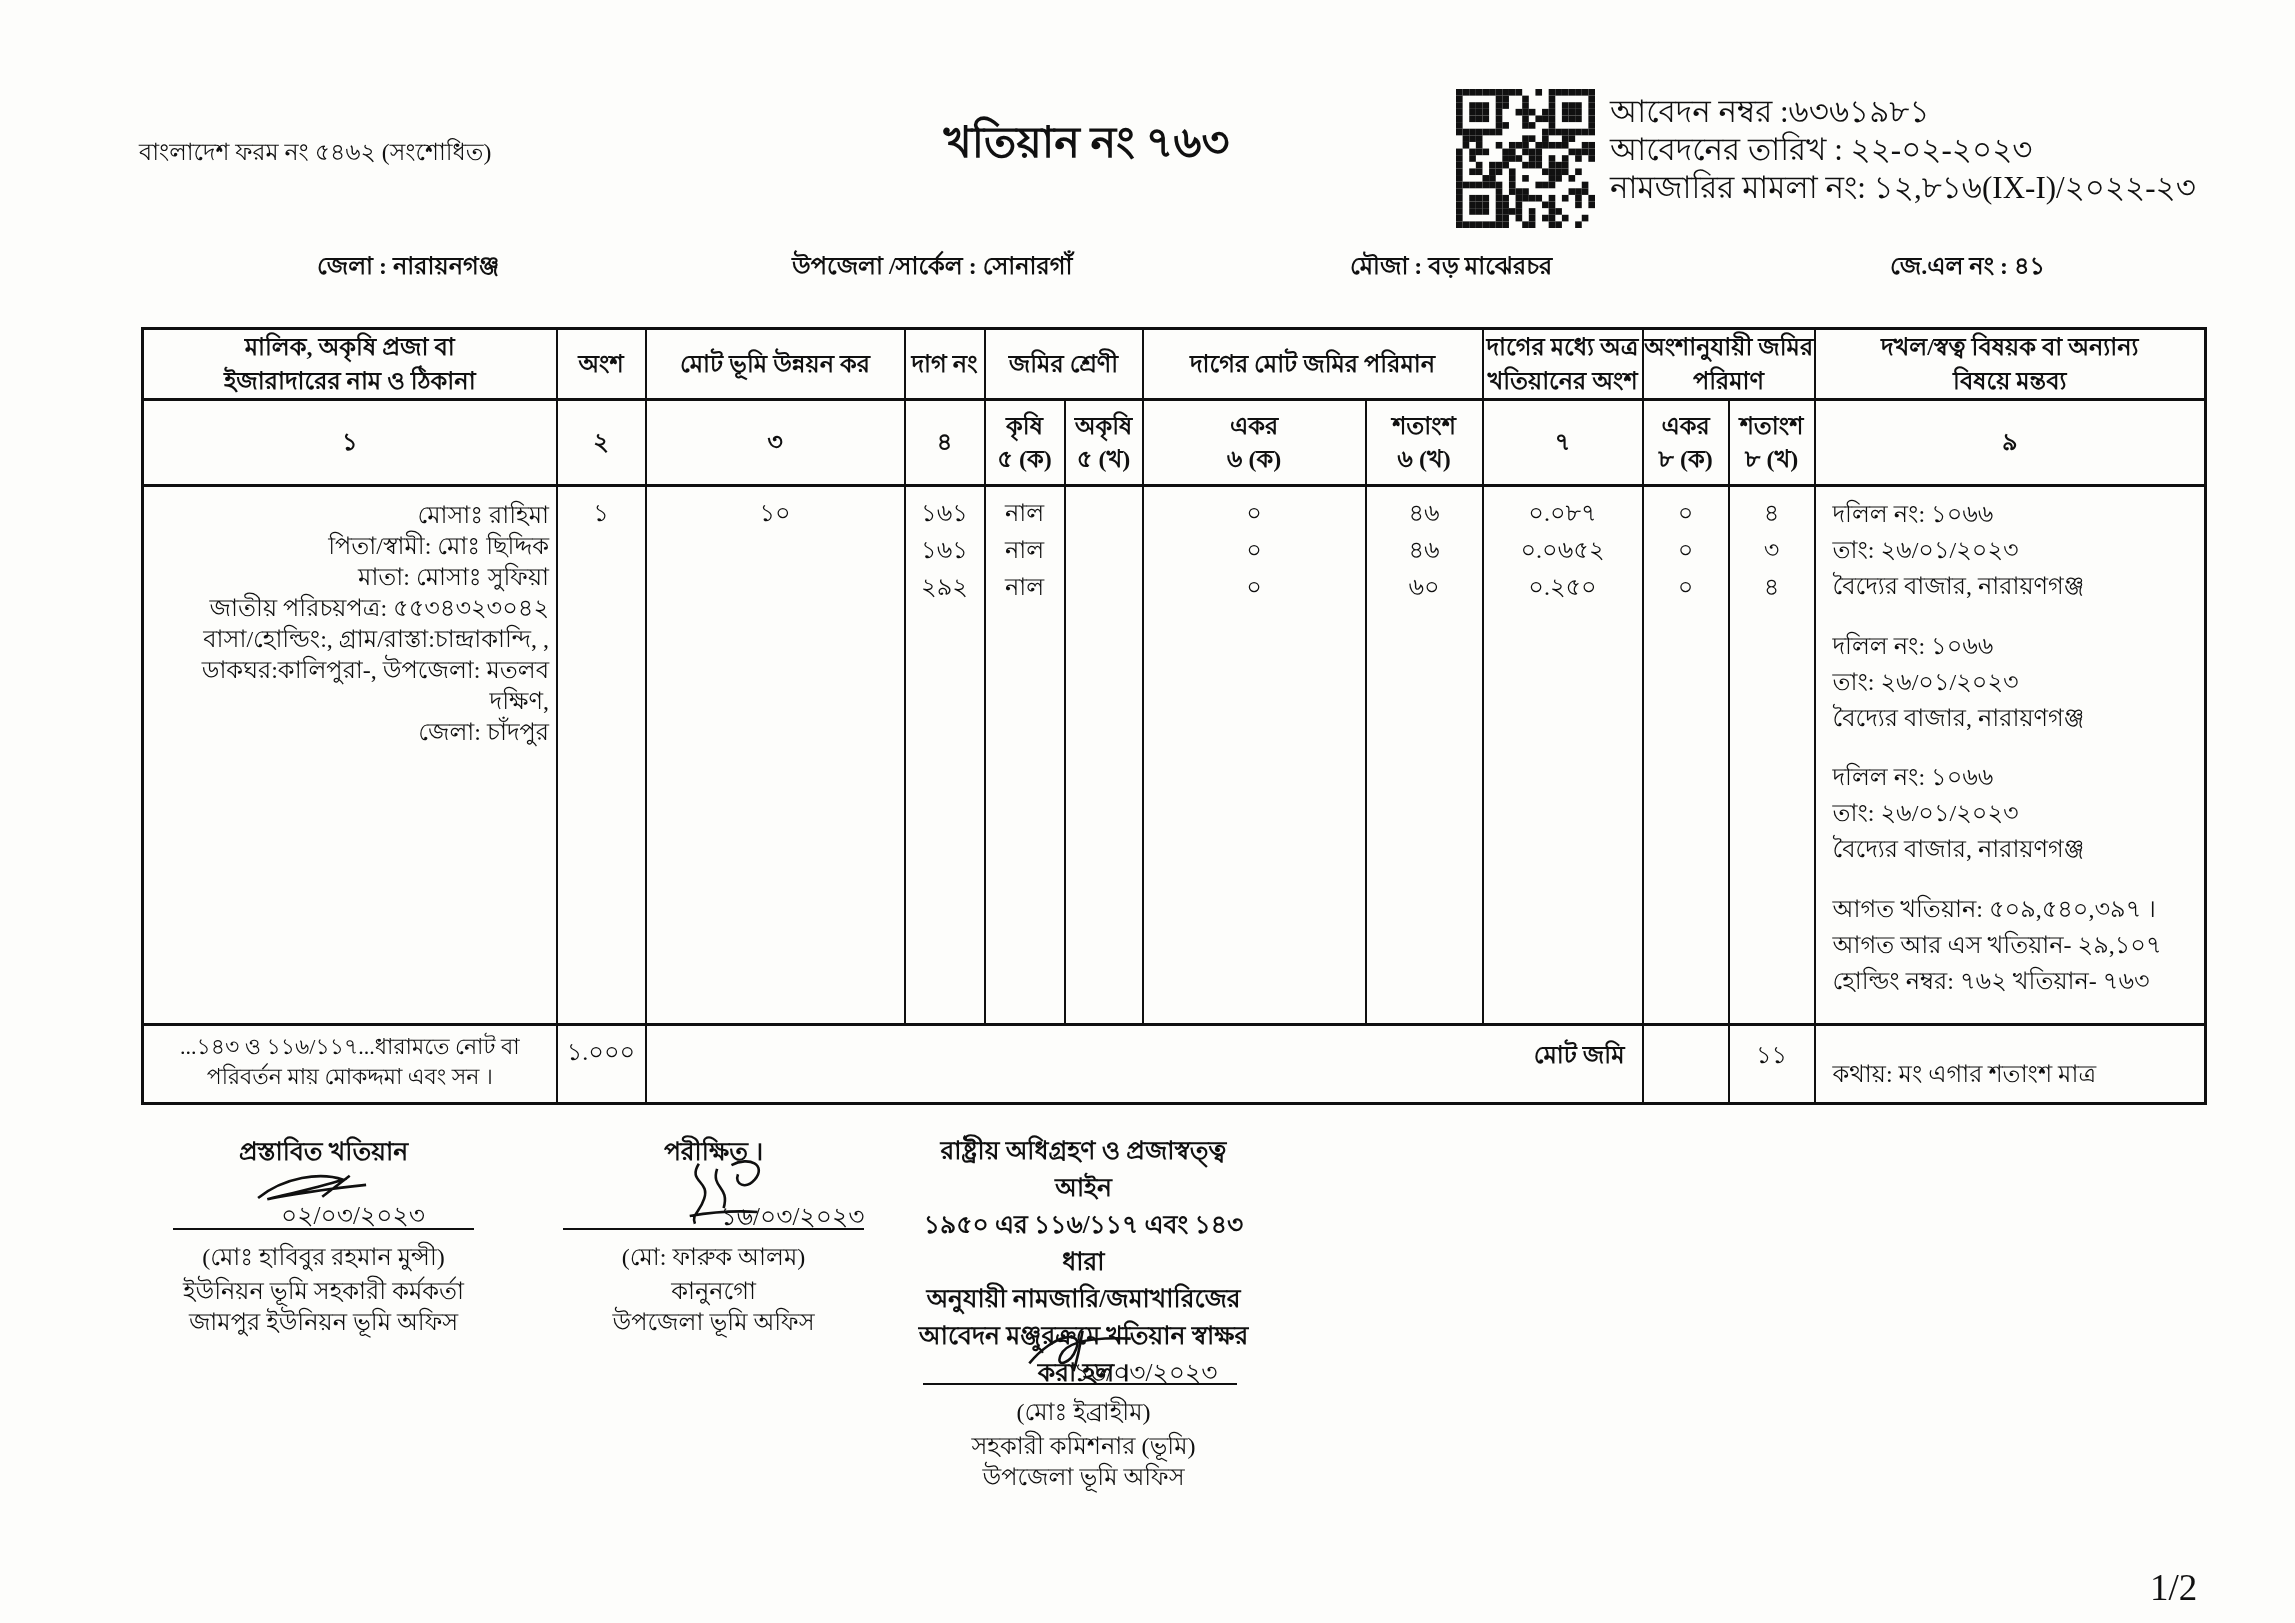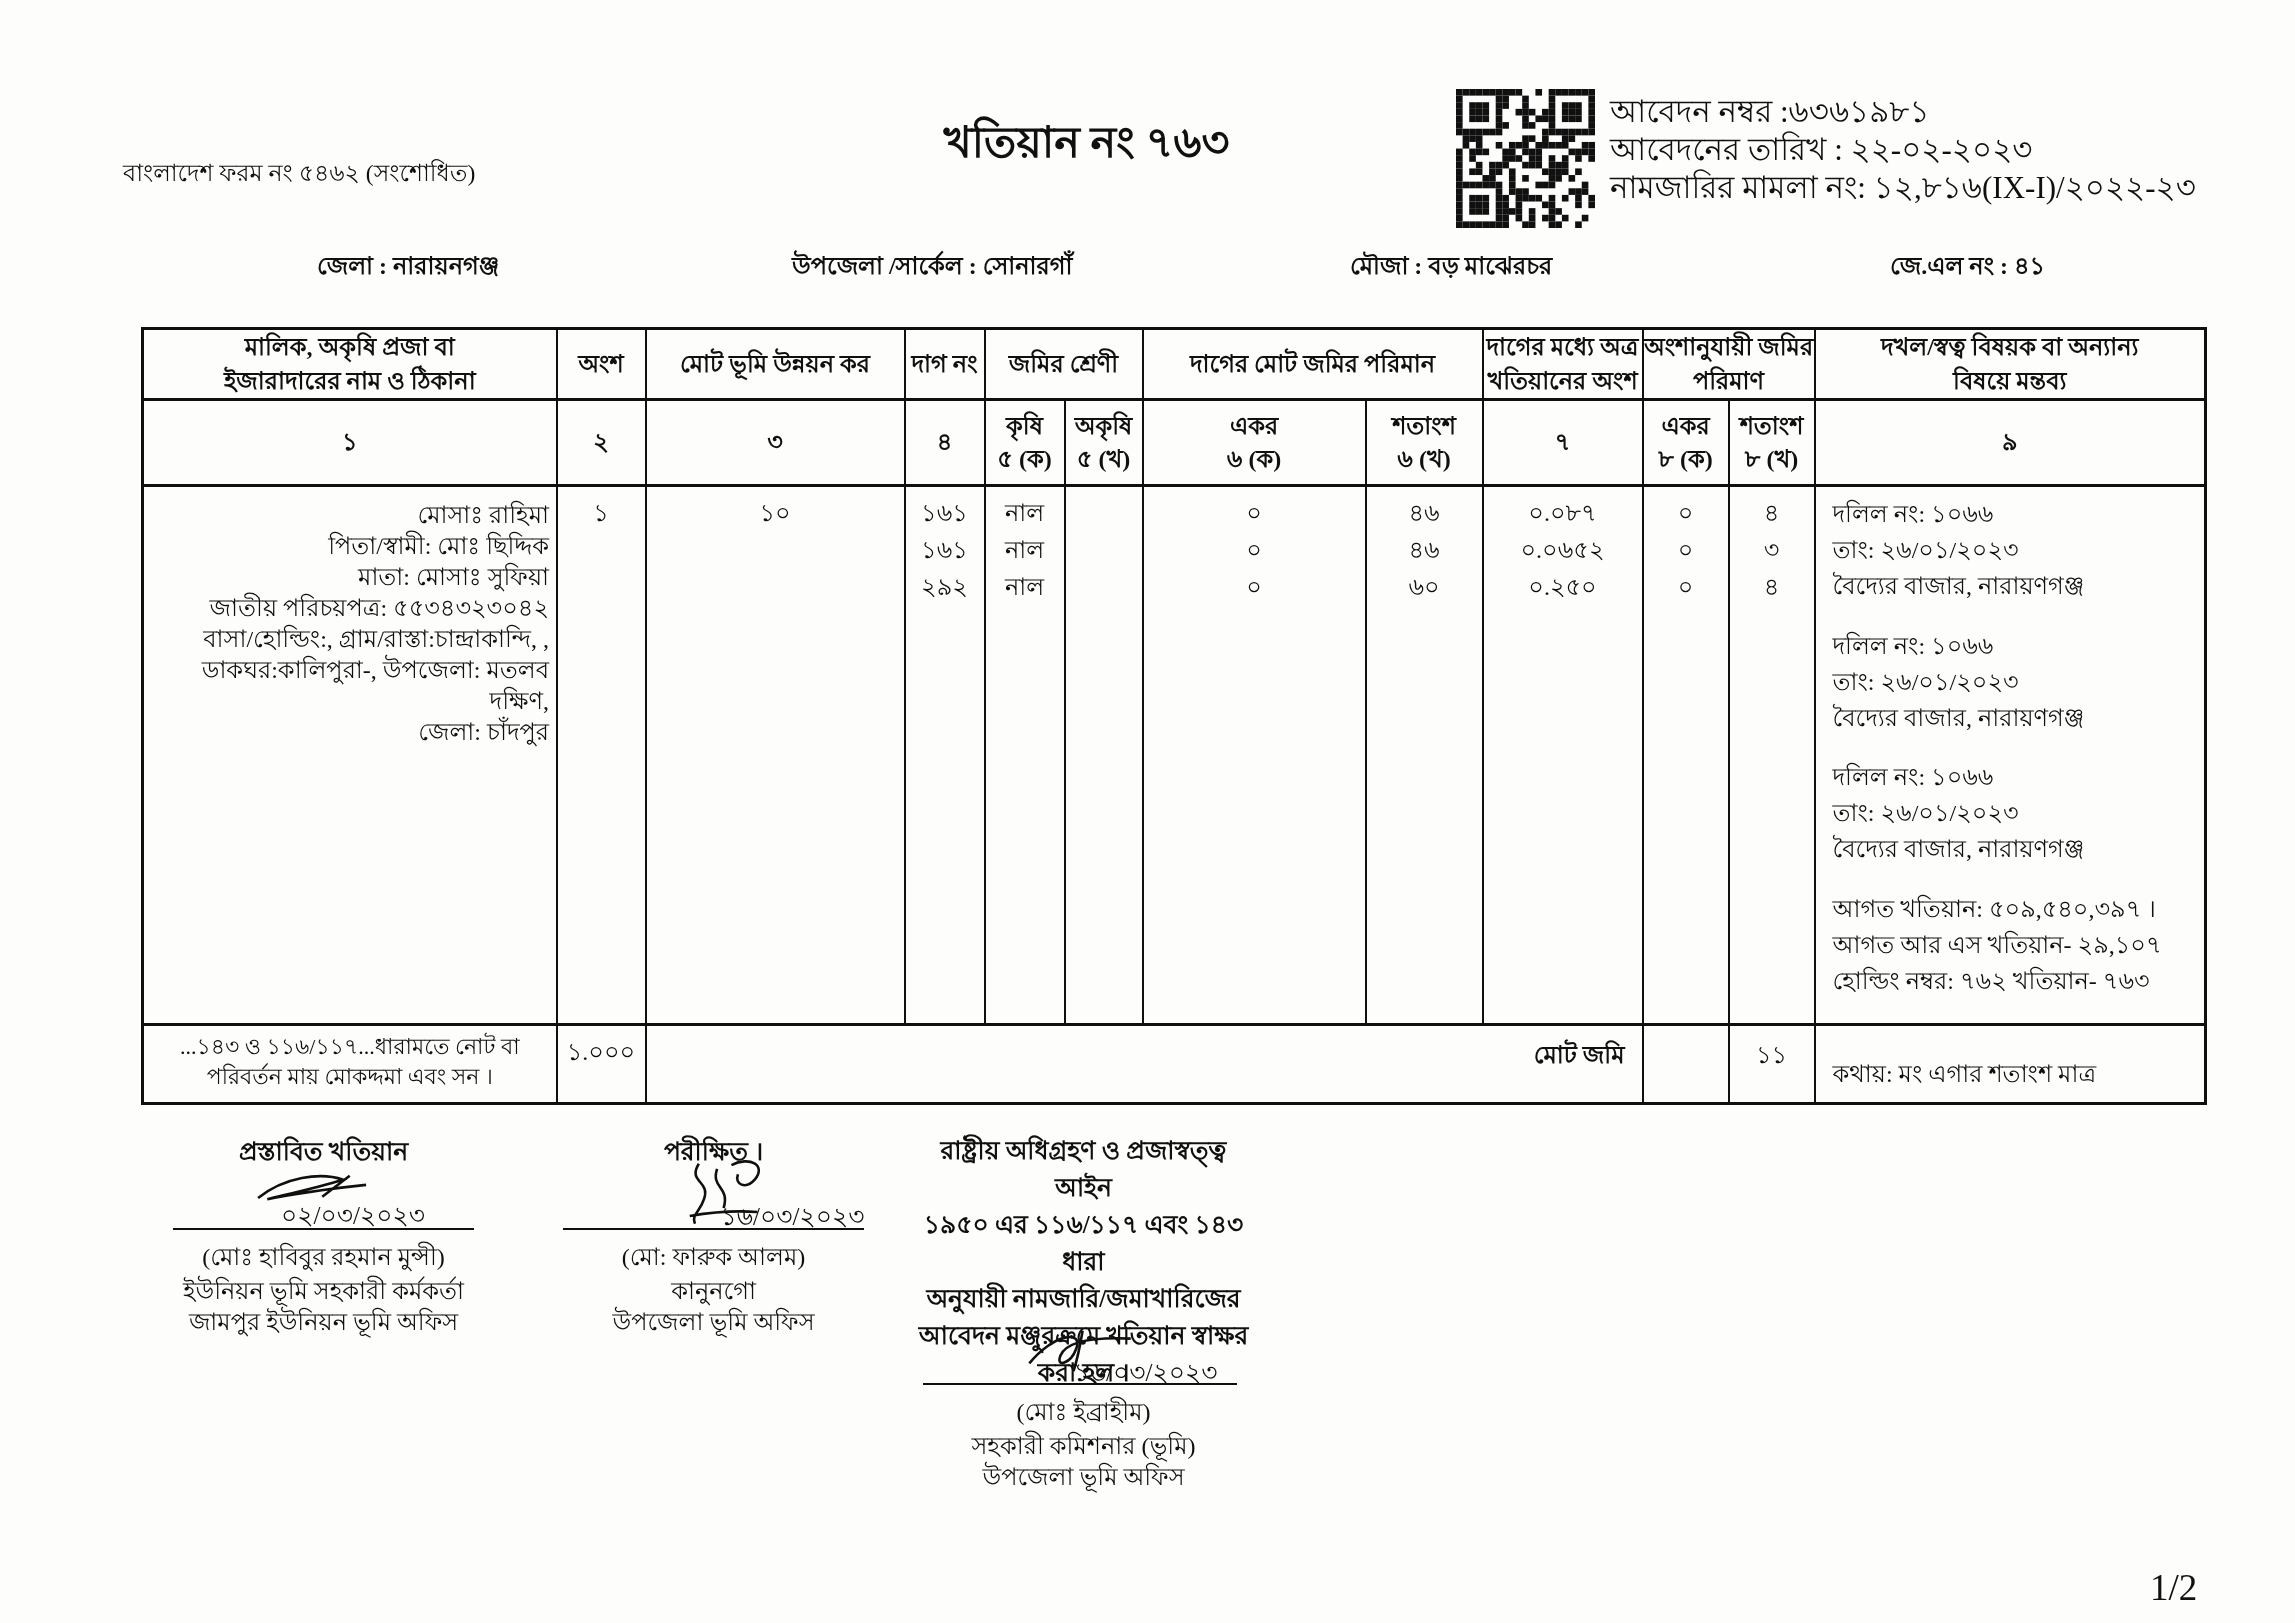--- a/index.html
+++ b/index.html
@@ -4,21 +4,21 @@
 <style>
   html,body{margin:0;padding:0;background:#d8d8d8;}
   .sheet{
     position:relative;width:2295px;height:1623px;background:#fdfdfb;
     font-family:"Liberation Serif","DejaVu Serif",serif;color:#101010;overflow:hidden;
   }
   .pre{white-space:pre-line;}
   .abs{position:absolute;}
 
   
-  .form-no{left:123px;top:134px;font-size:23.6px;margin-top:21px;}
+  .form-no{left:139px;top:134px;font-size:23.6px;}
   .doc-title{left:838px;top:110px;width:497px;text-align:center;font-size:43px;font-weight:700;}
   .qr{left:1456px;top:89px;width:139px;height:139px;}
   .appinfo{left:1610px;top:93px;font-size:31px;line-height:38px;}
 
   
   .meta{top:247px;font-size:24px;font-weight:600;}
   .m-district{left:317px;}
   .m-upazila{left:792px;}
   .m-mouza{left:1350px;}
   .m-jl{left:1890px;}

